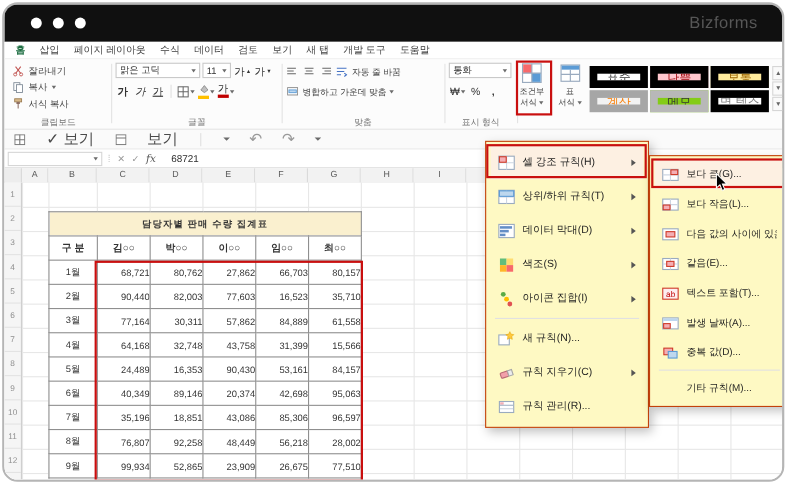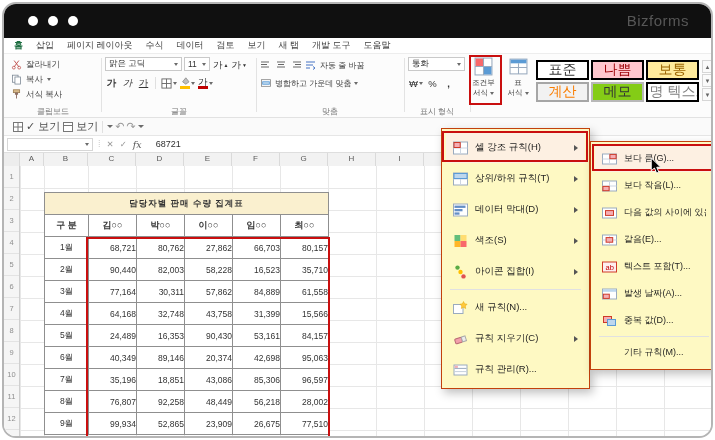--- a/index.html
+++ b/index.html
@@ -33,32 +33,32 @@
   .caret.sm{border-left-width:2.5px;border-right-width:2.5px;border-top-width:3px}
   .fbtn{display:inline-flex;align-items:center;justify-content:center;min-width:13px;height:14px;font-size:9.5px;color:#333;gap:1px}
   .rowflex{position:absolute;display:flex;align-items:center;gap:3px;font-size:8px;color:#424242;white-space:nowrap}
   .vsep{width:1px;height:12px;background:#e0e0e0;margin:0 2px}
   .ubar{border-bottom:3px solid #c00000;line-height:9px}
   .ybar{border-bottom:3px solid #ffc000;line-height:9px}
   .bigbtn{position:absolute;top:2px;display:flex;flex-direction:column;align-items:center;font-size:7.5px;
     color:#424242;line-height:9.5px;text-align:center}
   .bigbtn svg{width:19px;height:19px;margin:1px 0 2px}
   .gallery{position:absolute;left:532px;top:6px;display:grid;grid-template-columns:repeat(3,53px);grid-auto-rows:20px;gap:2px}
-  .gcell{display:flex;align-items:center;justify-content:center;font-size:14px;border:2px solid #000000;background:#fff;color:#333;white-space:nowrap;overflow:hidden}
+  .gcell{display:flex;align-items:center;justify-content:center;font-size:11px;border:7px solid #000000;background:#fff;color:#333;white-space:nowrap;overflow:hidden}
   .g1{background:#ffc7ce;color:#9c0006}
   .g2{background:#ffeb9c;color:#9c6500}
   .g3{background:#f2f2f2;color:#fa7d00;border-color:#a6a6a6}
   .g4{background:#84cc16;color:#333;border-color:#b8b8b8}
   .g5{color:#808080}
   .gscroll{position:absolute;left:698px;top:6px;width:11px;display:flex;flex-direction:column;gap:1px}
   .gsb{height:13px;border:1px solid #d6d6d6;background:#fafafa;display:flex;align-items:center;justify-content:center;font-size:6px;color:#666}
 
   
   .quickbar{position:absolute;top:114px;left:0;right:0;height:18px;background:#fafafa;border-bottom:1px solid #e6e6e6;
-    display:flex;align-items:center;padding-left:8px;gap:2px;font-size:11px;color:#4a4a4a}
+    display:flex;align-items:center;padding-left:8px;gap:18px;font-size:14px;color:#4a4a4a}
   .qic{display:inline-flex;align-items:center;justify-content:center;width:12px;height:12px}
   .qic svg{width:10px;height:10px}
   .dim{color:#9a9a9a}
 
   
   .formulabar{position:absolute;top:132px;left:0;right:0;height:17px;background:#fff;border-bottom:1px solid #dedede;
     display:flex;align-items:center;font-size:9px;color:#333}
   .namebox{position:absolute;left:3px;top:2px;width:86px;height:13px;border:1px solid #d6d6d6;background:#fff;
     display:flex;align-items:center;justify-content:flex-end;padding:0 3px}
   .fmark{color:#9a9a9a;font-size:8.5px;margin-left:6px}
@@ -428,21 +428,21 @@
             <td class="t-num">68,721</td>
             <td class="t-num">80,762</td>
             <td class="t-num">27,862</td>
             <td class="t-num">66,703</td>
             <td class="t-num">80,157</td>
           </tr>
           <tr>
             <td class="t-month">2월</td>
             <td class="t-num">90,440</td>
             <td class="t-num">82,003</td>
-            <td class="t-num">58,228</td>
+            <td class="t-num">77,603</td>
             <td class="t-num">16,523</td>
             <td class="t-num">35,710</td>
           </tr>
           <tr>
             <td class="t-month">3월</td>
             <td class="t-num">77,164</td>
             <td class="t-num">30,311</td>
             <td class="t-num">57,862</td>
             <td class="t-num">84,889</td>
             <td class="t-num">61,558</td>

